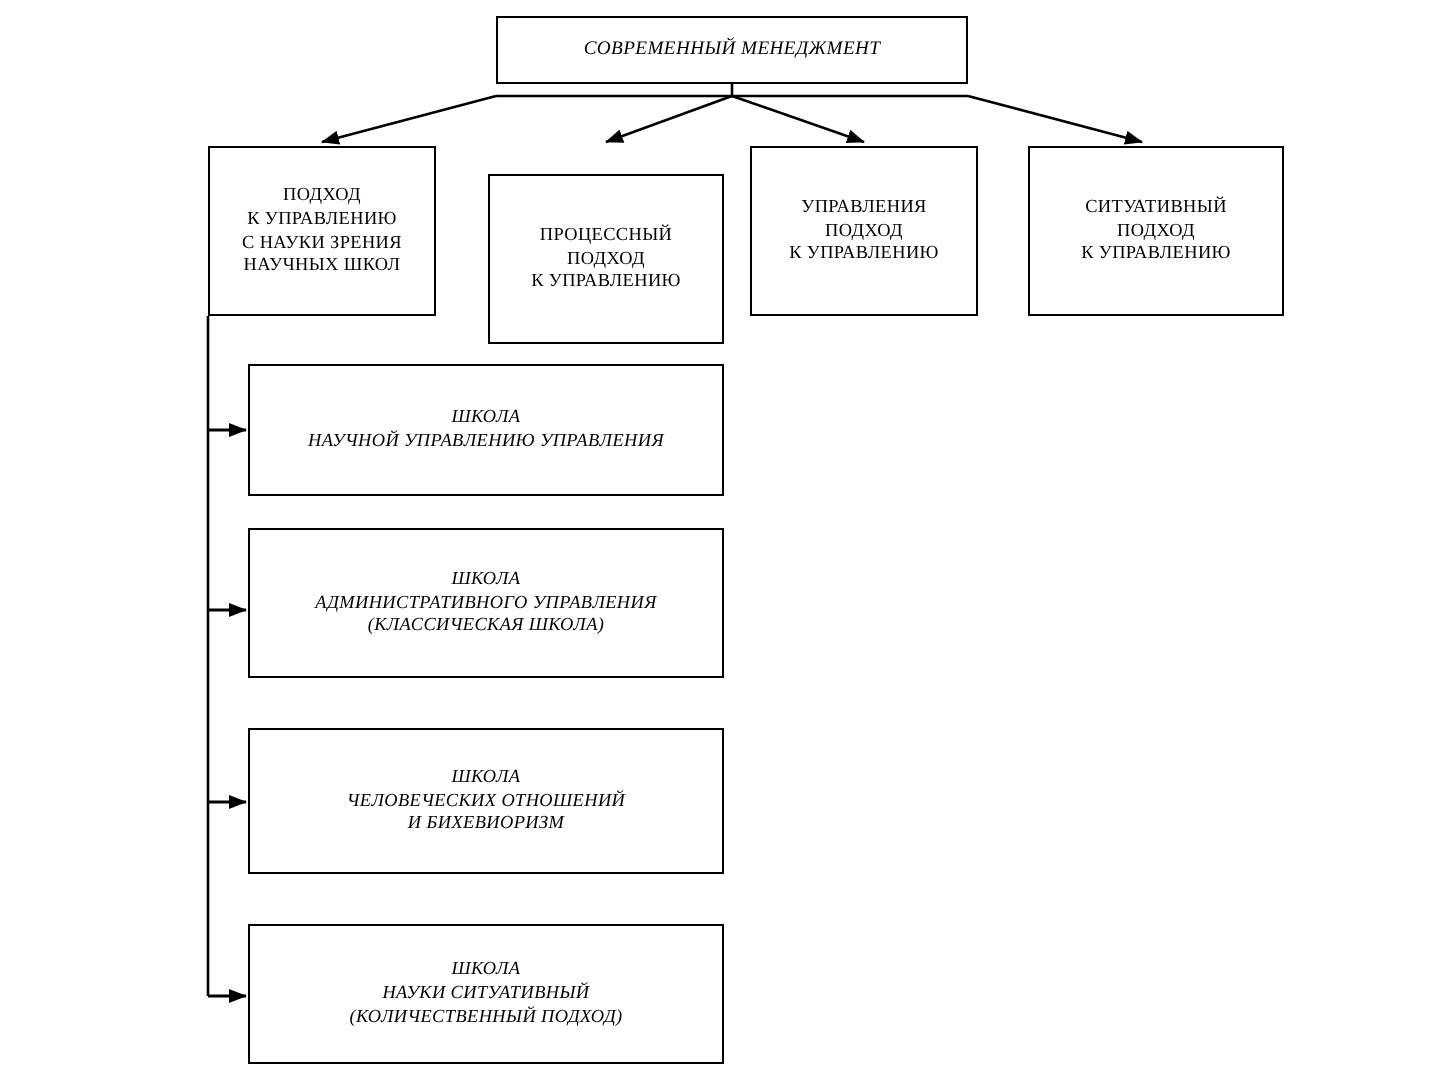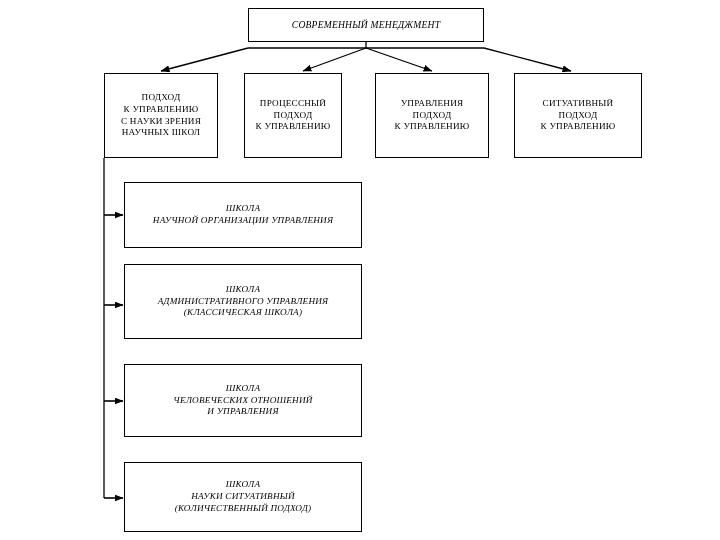--- a/index.html
+++ b/index.html
@@ -58,21 +58,21 @@
     height: 34px;
     font-size: 9.6px;
     font-style: italic;
   }
   
   .approach {
     top: 73px;
     height: 85px;
   }
   #node-approach-0 { left: 104px;  width: 114px; }
-  #node-approach-1 { left: 244px;  width: 98px; }
+  #node-approach-1 { left: 244px;  width: 118px; margin-top: 14px; }
   #node-approach-2 { left: 375px;  width: 114px; }
   #node-approach-3 { left: 514px;  width: 128px; }
 
   
   .school {
     left: 124px;
     width: 238px;
     font-style: italic;
   }
   #node-school-0 { top: 182px; height: 66px; }
@@ -133,33 +133,33 @@
   </div>
 
   <div class="node approach" id="node-approach-3">
     <span class="line">СИТУАТИВНЫЙ</span>
     <span class="line">ПОДХОД</span>
     <span class="line">К УПРАВЛЕНИЮ</span>
   </div>
 
   <div class="node school" id="node-school-0">
     <span class="line">ШКОЛА</span>
-    <span class="line">НАУЧНОЙ ОРГАНИЗАЦИИ УПРАВЛЕНИЯ</span>
+    <span class="line">НАУЧНОЙ УПРАВЛЕНИЮ УПРАВЛЕНИЯ</span>
   </div>
 
   <div class="node school" id="node-school-1">
     <span class="line">ШКОЛА</span>
     <span class="line">АДМИНИСТРАТИВНОГО УПРАВЛЕНИЯ</span>
     <span class="line">(КЛАССИЧЕСКАЯ ШКОЛА)</span>
   </div>
 
   <div class="node school" id="node-school-2">
     <span class="line">ШКОЛА</span>
     <span class="line">ЧЕЛОВЕЧЕСКИХ ОТНОШЕНИЙ</span>
-    <span class="line">И УПРАВЛЕНИЯ</span>
+    <span class="line">И БИХЕВИОРИЗМ</span>
   </div>
 
   <div class="node school" id="node-school-3">
     <span class="line">ШКОЛА</span>
     <span class="line">НАУКИ СИТУАТИВНЫЙ</span>
     <span class="line">(КОЛИЧЕСТВЕННЫЙ ПОДХОД)</span>
   </div>
 
 </div>
 

